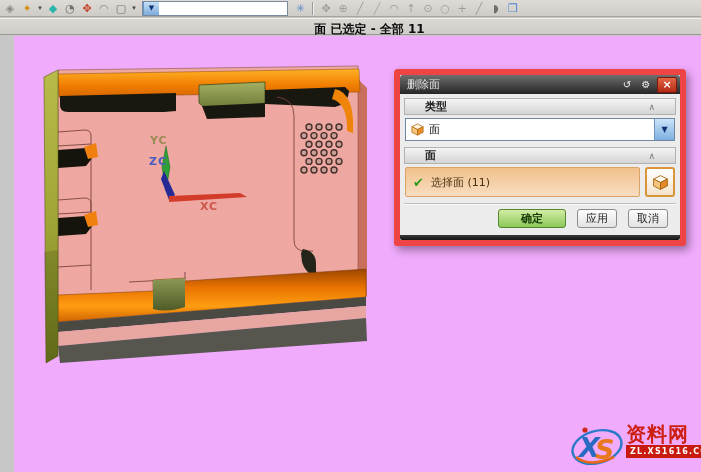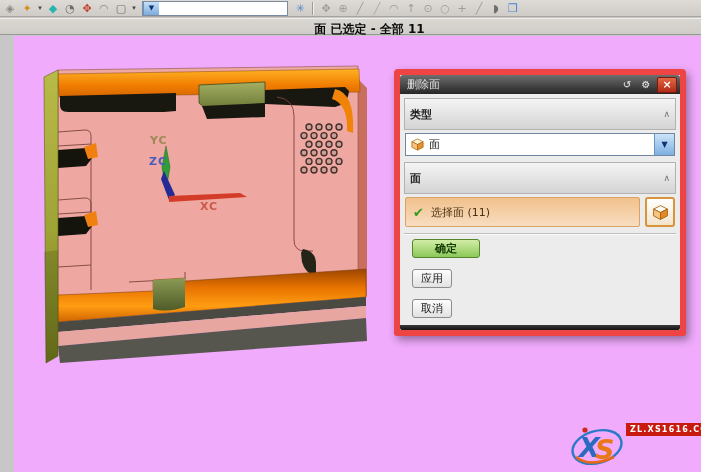--- a/index.html
+++ b/index.html
@@ -42,44 +42,44 @@
   .dlg-title{height:19px;background:linear-gradient(#6e6e6e,#262626);
              border-radius:3px 3px 0 0;display:flex;align-items:center;
              padding:0 3px 0 7px;gap:3px;}
   .dlg-title .ttl{flex:1;font-size:11px;color:#e2e2e2;line-height:18px;}
   .dlg-tbtn{width:16px;height:14px;display:flex;align-items:center;justify-content:center;
             color:#ececec;font-size:10px;border-radius:2px;cursor:default;}
   .dlg-close{width:18px;height:14px;background:linear-gradient(#e26744,#b22a16);
              border:1px solid #7c170a;border-radius:2px;color:#fff;font-size:11px;
              font-weight:bold;display:flex;align-items:center;justify-content:center;line-height:12px;}
   .dlg-body{padding:4px 4px 0 4px;}
-  .sec-hdr{height:32px;background:linear-gradient(#f4f4f4,#d4d4d4);
+  .sec-hdr{height:17px;background:linear-gradient(#f4f4f4,#d4d4d4);
            border:1px solid #b2b2b2;display:flex;align-items:center;
-           padding:0 5px;margin-bottom:3px;box-sizing:border-box;}
+           padding:0 20px;margin-bottom:3px;box-sizing:border-box;}
   .sec-hdr .lbl{flex:1;font-size:11px;font-weight:bold;color:#222;}
   .sec-hdr .chev{font-size:9px;color:#777;}
   .type-row{height:23px;background:#fff;border:1px solid #6f87a2;display:flex;
             align-items:center;margin:1px 1px 6px 1px;box-sizing:border-box;}
   .type-row .tval{font-size:11px;color:#111;margin-left:4px;flex:1;}
   .type-row .dd{width:19px;height:21px;background:linear-gradient(#cbe3f9,#7fb0e0);
                 border-left:1px solid #6a94c4;display:flex;align-items:center;
                 justify-content:center;font-size:8px;color:#0c3474;}
   .mini-cube{width:15px;height:15px;margin-left:4px;}
   .sel-wrap{display:flex;align-items:center;gap:5px;margin:1px 1px 6px 1px;}
   .sel-row{flex:1;height:30px;background:linear-gradient(#f1c18c,#f8ddc0);
            border:1px solid #d9a266;border-radius:2px;display:flex;align-items:center;
            padding:0 7px;gap:7px;box-sizing:border-box;}
   .sel-row .chk{color:#2f9a1e;font-size:13px;font-weight:bold;}
   .sel-row .sl{font-size:11px;color:#4a3112;}
   .cube-btn{width:30px;height:30px;background:linear-gradient(#ffffff,#f3e3cb);
             border:2px solid #d8953c;border-radius:3px;display:flex;align-items:center;
             justify-content:center;box-sizing:border-box;}
   .dlg-footer{border-top:1px solid #bdbdbd;box-shadow:inset 0 1px 0 #fafafa;
               display:flex;justify-content:flex-end;gap:11px;
-              padding:5px 8px 6px 8px;margin-top:2px;flex-direction:column;}
+              padding:5px 8px 6px 8px;margin-top:2px;}
   .btn{height:19px;border-radius:3px;font-size:11px;font-family:"DejaVu Sans",sans-serif;
        display:flex;align-items:center;justify-content:center;cursor:default;box-sizing:border-box;}
   .btn-ok{width:68px;background:linear-gradient(#d2eda6,#8cc858);border:1px solid #55862c;
           font-weight:bold;color:#143c04;}
   .btn-plain{width:40px;background:linear-gradient(#fdfdfd,#e2e2e2);border:1px solid #8c8c8c;color:#1a1a1a;}
   .dlg-strip{height:5px;background:linear-gradient(#3a3a3a,#141414);border-radius:0 0 2px 2px;margin-top:1px;}
 
   
   .watermark{position:absolute;left:570px;top:423px;display:flex;align-items:flex-start;gap:2px;z-index:4;}
   .wm-col{display:flex;flex-direction:column;align-items:flex-start;}
@@ -294,17 +294,18 @@
 
   <div class="watermark">
     <svg width="54" height="46" viewBox="0 0 54 46">
       <ellipse cx="27" cy="24" rx="25" ry="16" fill="none" stroke="#2a7ac8" stroke-width="2.4" transform="rotate(-16 27 24)"></ellipse>
       <path d="M6,34 Q20,45 44,34" fill="none" stroke="#e86818" stroke-width="2.6"></path>
       <circle cx="15" cy="7" r="2.6" fill="#d02818"></circle>
       <text x="9" y="34" font-size="27" font-style="italic" font-weight="bold" fill="#2a6ac0">X</text>
       <text x="25" y="36" font-size="27" font-style="italic" font-weight="bold" fill="#e87818">S</text>
     </svg>
     <div class="wm-col">
+      <span class="wm-site">资料网</span>
       <span class="wm-url">ZL.XS1616.COM</span>
     </div>
   </div>
 
 </div>
 
 </body></html>

